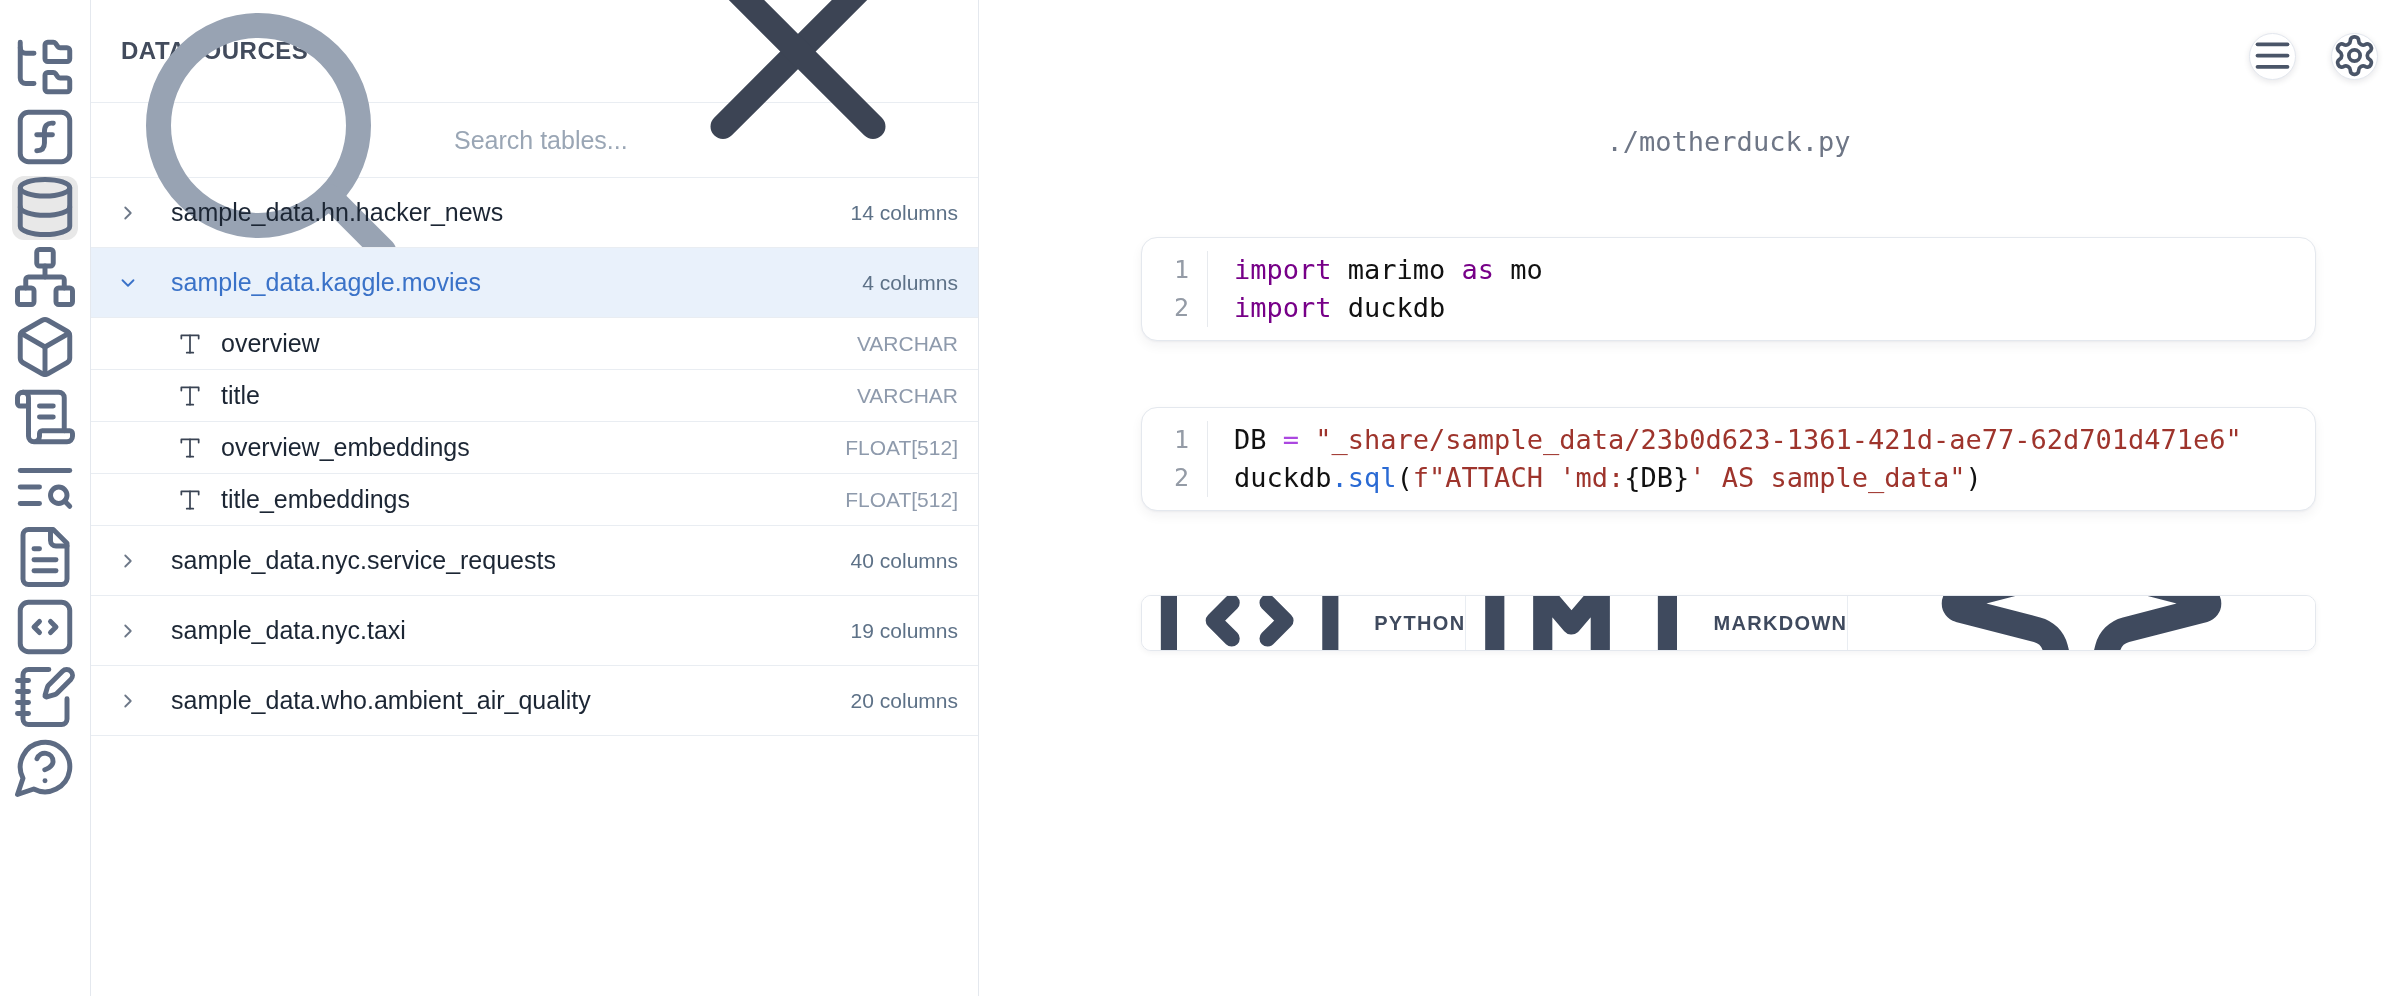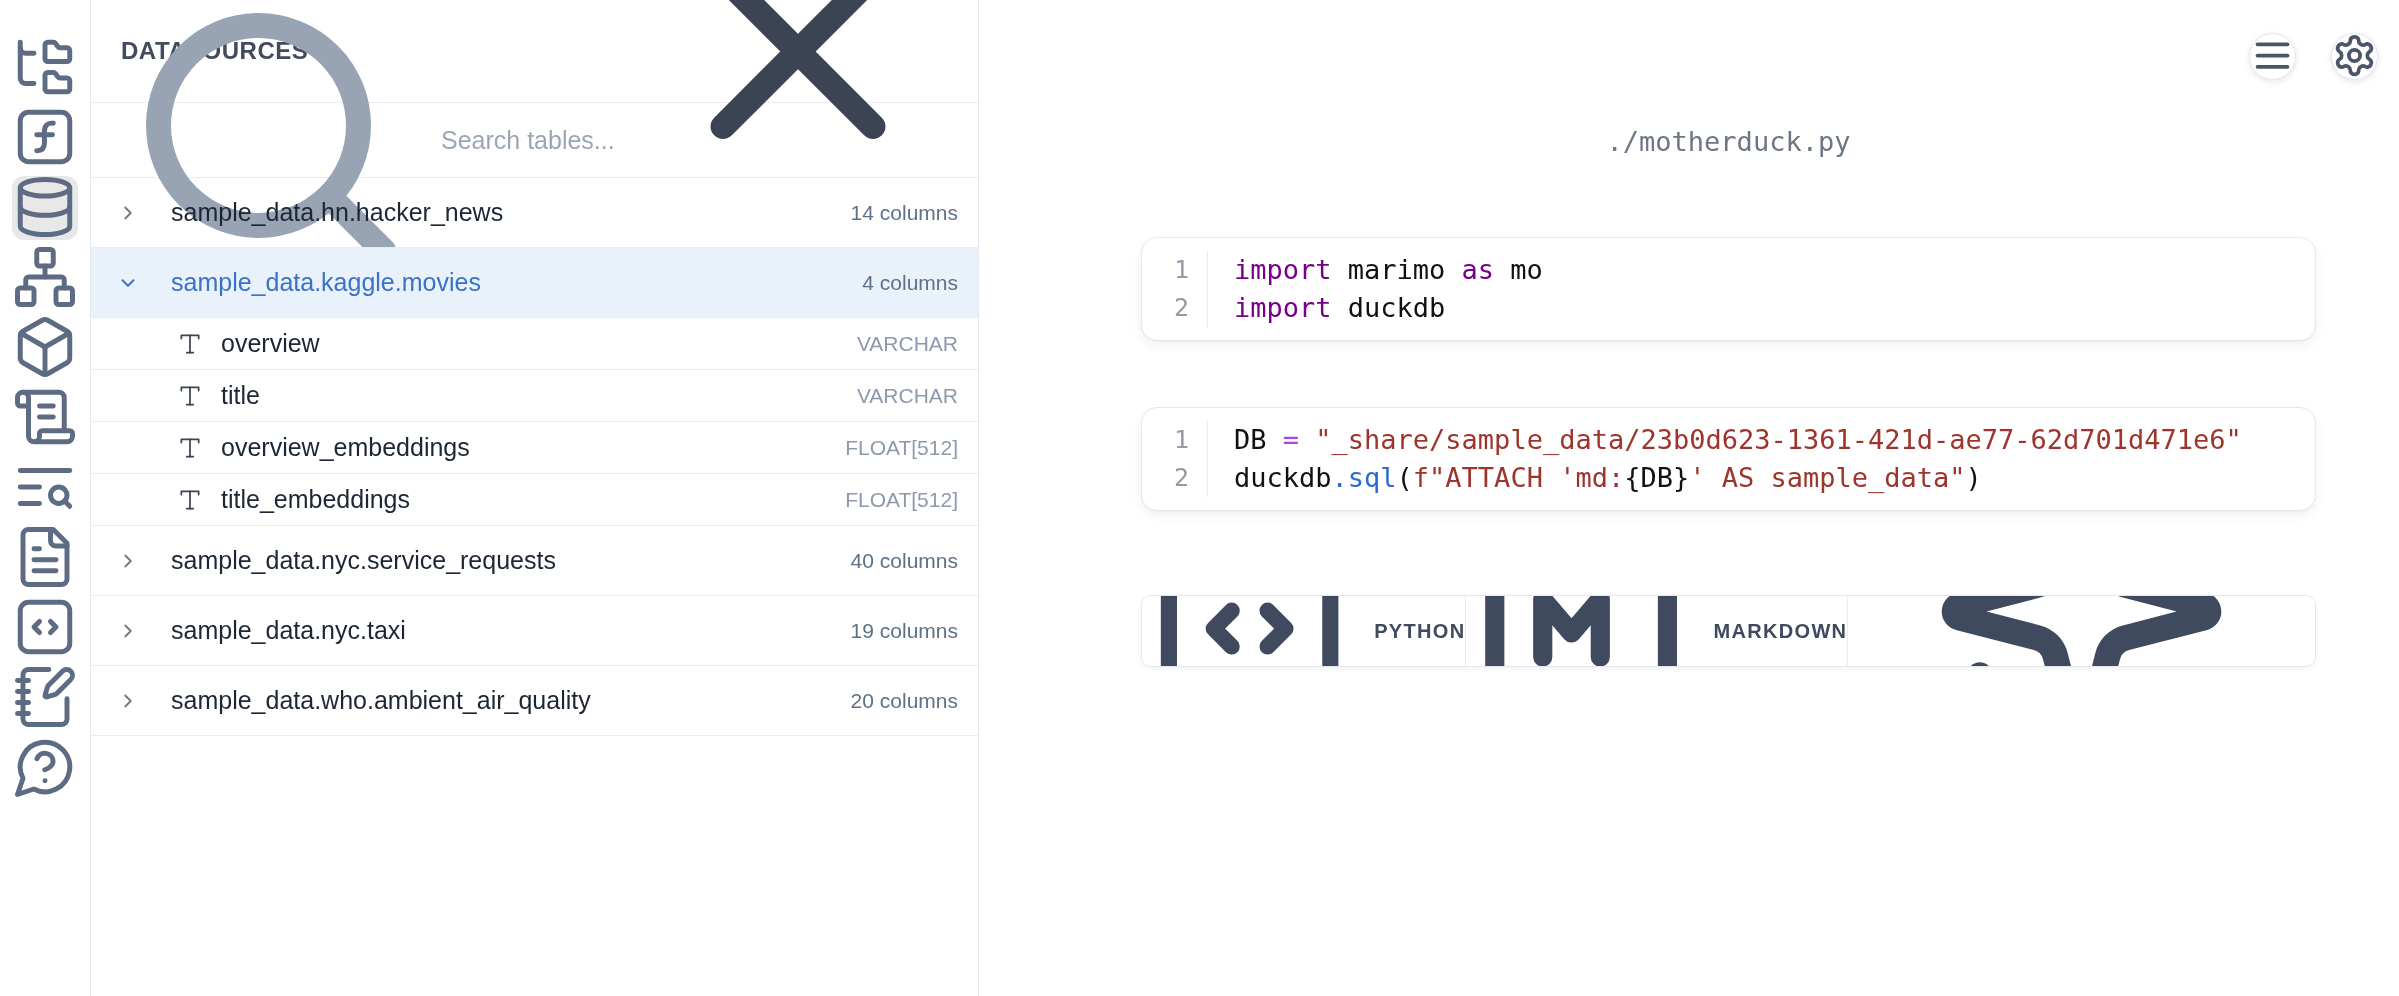--- a/index.html
+++ b/index.html
@@ -16,21 +16,21 @@
   .rail-btn svg { width:42px; height:42px; }
 
   
   .panel { width:888px; flex:none; border-right:1px solid var(--border,#e4e8ee);
     display:flex; flex-direction:column; background:#fff; }
   .panel-header { height:103px; flex:none; display:flex; align-items:center;
     justify-content:space-between; padding:0 30px; border-bottom:1px solid var(--border-light,#e9edf2); }
   .panel-title { font-size:24px; font-weight:bold; letter-spacing:.5px; color:#424b5c; }
   .close-btn { border:none; background:none; color:#3c4454; cursor:pointer; display:flex; }
   .close-btn svg { width:30px; height:30px; }
-  .search-row { height:75px; flex:none; display:flex; align-items:center; gap:20px;
+  .search-row { height:75px; flex:none; display:flex; align-items:center; gap:33px;
     padding:0 30px; border-bottom:1px solid var(--border-light,#e9edf2); color:#98a3b3; }
   .search-row svg { width:30px; height:30px; flex:none; }
   .search-row input { flex:1; border:none; outline:none; font-size:25px; color:#1c2634;
     font-family:"Liberation Sans", sans-serif; background:transparent; }
   .search-row input::placeholder { color:#9aa6b5; }
   .rows { flex:1; overflow:hidden; }
   .table-row { height:70px; display:flex; align-items:center; gap:32px; padding:0 20px 0 26px;
     border-bottom:1px solid var(--border-light,#e9edf2); font-size:25px; color:var(--text-primary,#1c2634); cursor:pointer; }
   .table-row .chev { width:22px; height:22px; flex:none; color:#6d7888; display:flex; }
   .table-row.selected { background:var(--selected-row-bg,#e9f1fb); color:var(--accent-blue,#3a72c8); }
@@ -59,21 +59,21 @@
     padding-right:18px; border-right:1px solid #e7eaee; font-family:"DejaVu Sans Mono", monospace;
     font-size:25px; line-height:38px; color:var(--line-number,#949ba6); }
   .codearea { padding-left:26px; font-family:"DejaVu Sans Mono", monospace; font-size:27px;
     line-height:38px; color:var(--code-plain,#111); white-space:pre; }
   .tok-kw { color:var(--code-keyword,#770088); }
   .tok-op { color:var(--code-operator,#ab47e0); }
   .tok-str { color:var(--code-string,#9e342c); }
   .tok-prop { color:var(--code-property,#2a6ad4); }
   .tok-plain { color:var(--code-plain,#111); }
 
-  .add-bar { margin-top:84px; height:72px; display:flex; background:#fff; border:1px solid var(--border,#e4e8ee);
+  .add-bar { margin-top:84px; height:56px; display:flex; background:#fff; border:1px solid var(--border,#e4e8ee);
     border-radius:10px; overflow:hidden; box-shadow:0 2px 6px rgba(15,23,42,.05); }
   .add-btn { display:flex; align-items:center; justify-content:center; gap:17px; background:#fff;
     border:none; border-right:1px solid var(--border-light,#e9edf2); cursor:pointer;
     font-family:"Liberation Sans", sans-serif; font-size:20px; font-weight:bold; letter-spacing:1.3px;
     color:#3f4a5e; flex-basis:0; }
   .add-btn:last-child { border-right:none;flex-direction:column; }
   .add-btn svg { width:30px; height:30px; flex:none; }
 </style>
 </head>
 <body>

